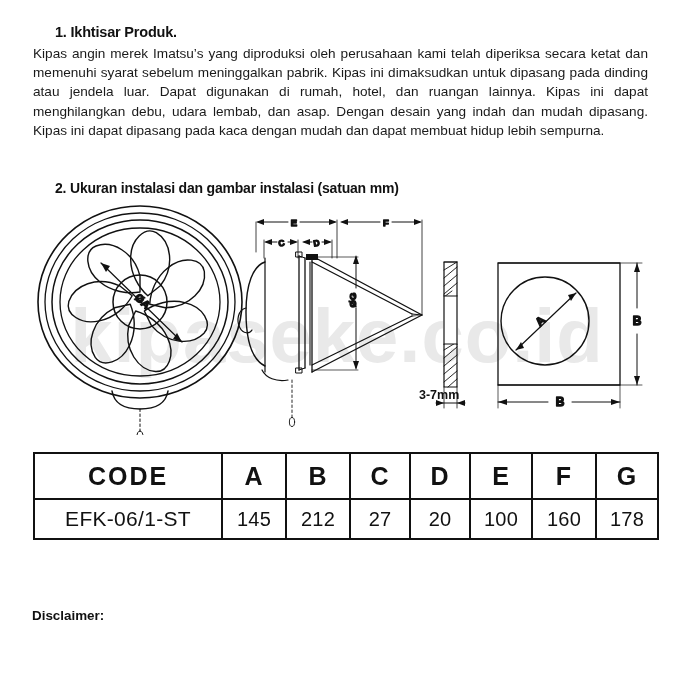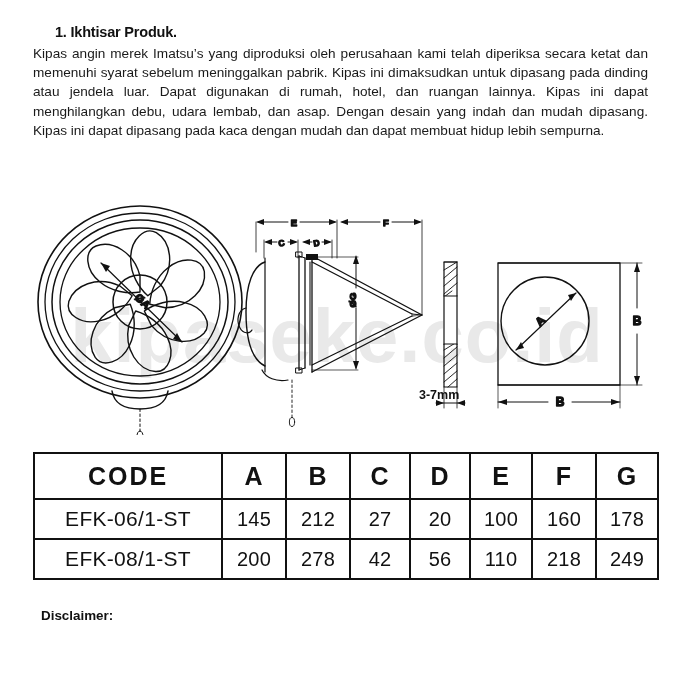--- a/index.html
+++ b/index.html
@@ -107,21 +107,21 @@
     height: 38px;
     font-size: 20px;
     font-weight: normal;
     letter-spacing: 0.2px;
   }
   table.spec tbody td.code-c { font-size: 21px; letter-spacing: 0.3px; }
 
   
   #disclaimer {
     position: absolute;
-    left: 41px;
+    left: 32px;
     top: 608px;
     width: 615px;
     z-index: 3;
   }
   #disc-title {
     font-weight: bold;
     font-size: 13.4px;
     color: #111;
     margin-bottom: 2px;
   }
@@ -140,20 +140,21 @@
 </head>
 <body>
 
 <div id="page">
 
   <div class="watermark">kipaseke.co.id</div>
 
   <div class="sec-head" id="sec1-head">1. Ikhtisar Produk.</div>
   <div id="sec1-body">Kipas angin merek Imatsu’s yang diproduksi oleh perusahaan kami telah diperiksa secara ketat dan memenuhi syarat sebelum meninggalkan pabrik. Kipas ini dimaksudkan untuk dipasang pada dinding atau jendela luar. Dapat digunakan di rumah, hotel, dan ruangan lainnya. Kipas ini dapat menghilangkan debu, udara lembab, dan asap. Dengan desain yang indah dan mudah dipasang. Kipas ini dapat dipasang pada kaca dengan mudah dan dapat membuat hidup lebih sempurna.</div>
 
+  <div class="sec-head" id="sec2-head">2. Ukuran instalasi dan gambar instalasi (satuan mm)</div>
 
   <div id="drawings">
     <svg width="674" height="235" viewBox="0 0 674 235" xmlns="http://www.w3.org/2000/svg">
       <g fill="none" stroke="#111" stroke-width="1.3" stroke-linecap="round" stroke-linejoin="round">
 
         <g>
 
           <ellipse cx="140" cy="102" rx="102" ry="96" stroke-width="1.6"></ellipse>
           <ellipse cx="140" cy="102" rx="95" ry="89"></ellipse>
           <ellipse cx="140" cy="102" rx="88" ry="82" stroke-width="1.5"></ellipse>
@@ -326,30 +327,20 @@
         <tr>
           <td class="code-c">EFK-06/1-ST</td>
           <td>145</td>
           <td>212</td>
           <td>27</td>
           <td>20</td>
           <td>100</td>
           <td>160</td>
           <td>178</td>
         </tr>
-        <tr>
-          <td class="code-c">EFK-08/1-ST</td>
-          <td>200</td>
-          <td>278</td>
-          <td>42</td>
-          <td>56</td>
-          <td>110</td>
-          <td>218</td>
-          <td>249</td>
-        </tr>
       </tbody>
     </table>
   </div>
 
   <div id="disclaimer">
     <div id="disc-title">Disclaimer:</div>
   </div>
 
 </div>
 

